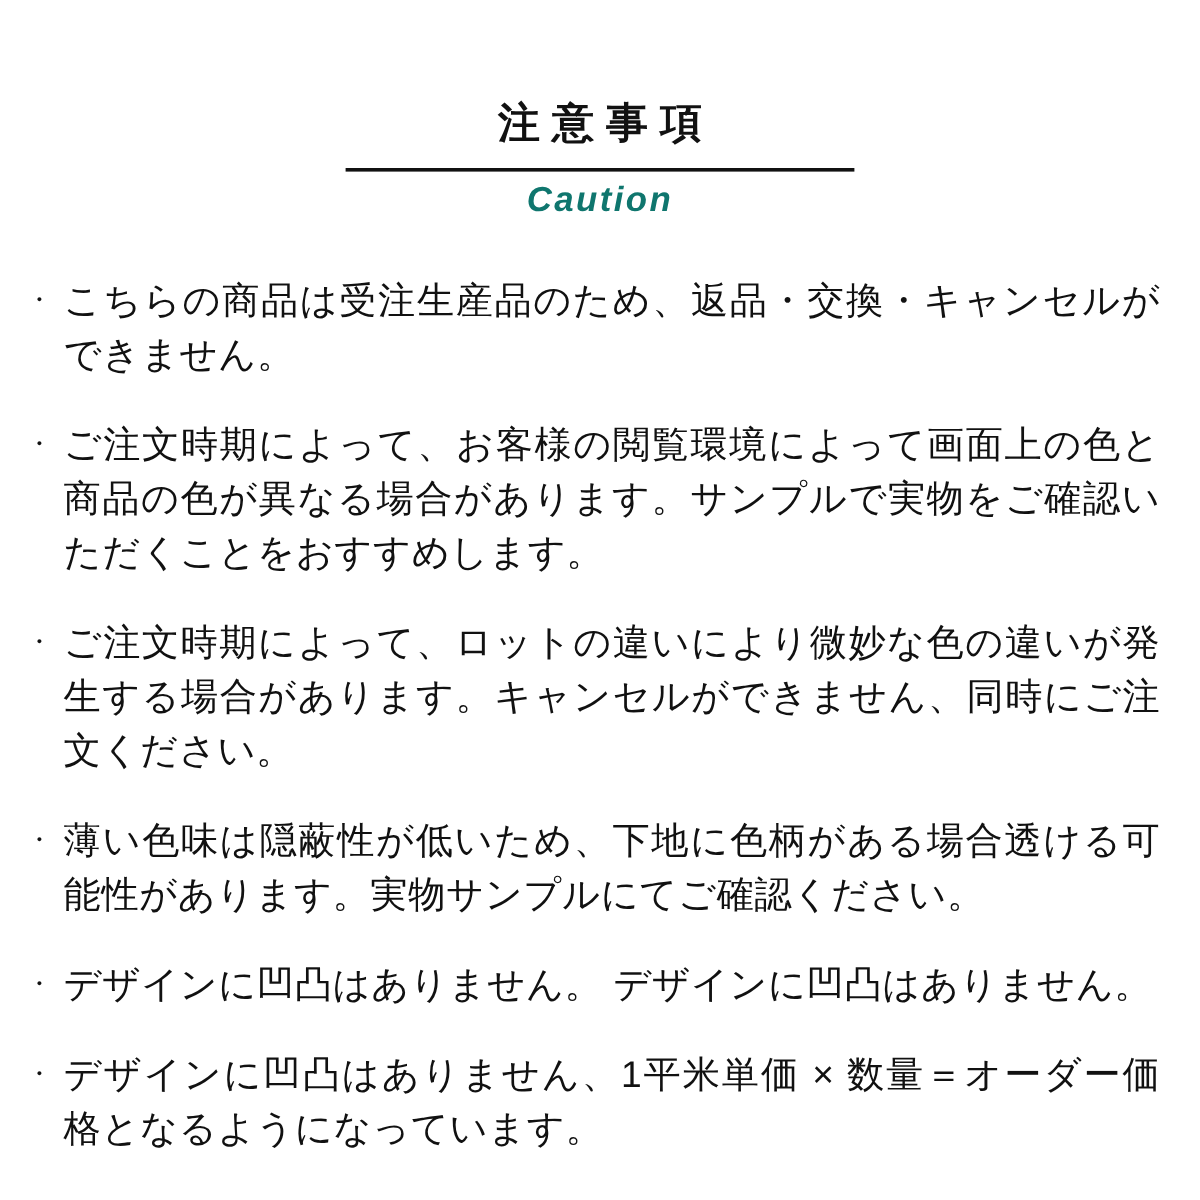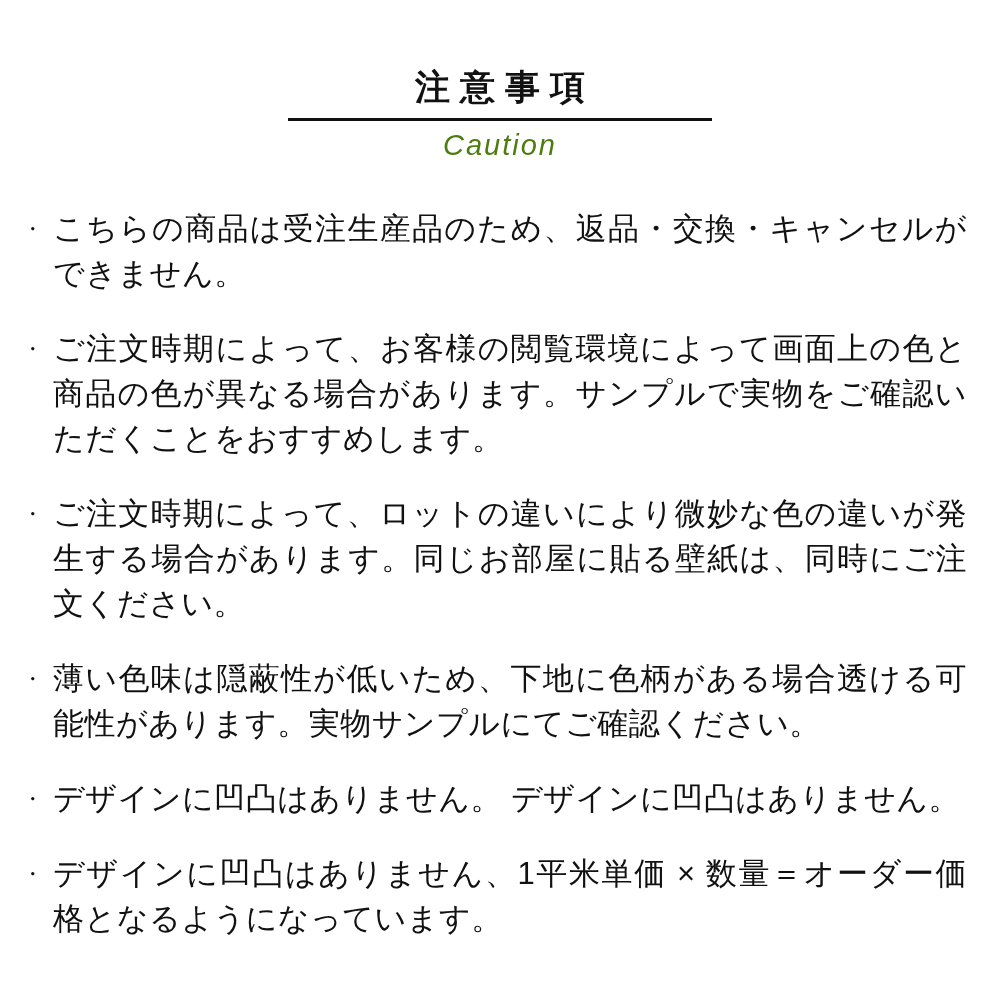--- a/index.html
+++ b/index.html
@@ -16,41 +16,41 @@
     width: 1000px;
     height: 1000px;
     box-sizing: border-box;
     background: #ffffff;
   }
   header {
     text-align: center;
     padding-top: 66px;
   }
   .title {
-    margin: 0;
+    margin: 16px;
     font-size: 35px;
     font-weight: 700;
     letter-spacing: 10px;
     text-indent: 10px;
     line-height: 1.2;
     color: #111111;
   }
   .title-underline {
     width: 424px;
     height: 3px;
     background: #111111;
     margin: 10px auto 9px auto;
   }
   .subtitle {
     font-size: 29px;
     font-style: italic;
-    font-weight: 400;
+    font-weight: 700;
     letter-spacing: 2px;
     line-height: 1.1;
-    color: #4d7c0f;
+    color: #0f766e;
   }
   .notes {
     list-style: none;
     margin: 44px 0 0 0;
     padding: 0 33px 0 22px;
   }
   .note {
     display: flex;
     align-items: flex-start;
     margin: 0 0 30px 0;
@@ -87,21 +87,21 @@
     <li class="note">
       <span class="bullet">・</span>
       <p class="note-text">こちらの商品は受注生産品のため、返品・交換・キャンセルができません。</p>
     </li>
     <li class="note">
       <span class="bullet">・</span>
       <p class="note-text">ご注文時期によって、お客様の閲覧環境によって画面上の色と商品の色が異なる場合があります。サンプルで実物をご確認いただくことをおすすめします。</p>
     </li>
     <li class="note">
       <span class="bullet">・</span>
-      <p class="note-text">ご注文時期によって、ロットの違いにより微妙な色の違いが発生する場合があります。同じお部屋に貼る壁紙は、同時にご注文ください。</p>
+      <p class="note-text">ご注文時期によって、ロットの違いにより微妙な色の違いが発生する場合があります。キャンセルができません、同時にご注文ください。</p>
     </li>
     <li class="note">
       <span class="bullet">・</span>
       <p class="note-text">薄い色味は隠蔽性が低いため、下地に色柄がある場合透ける可能性があります。実物サンプルにてご確認ください。</p>
     </li>
     <li class="note">
       <span class="bullet">・</span>
       <p class="note-text">デザインに凹凸はありません。 デザインに凹凸はありません。</p>
     </li>
     <li class="note">

